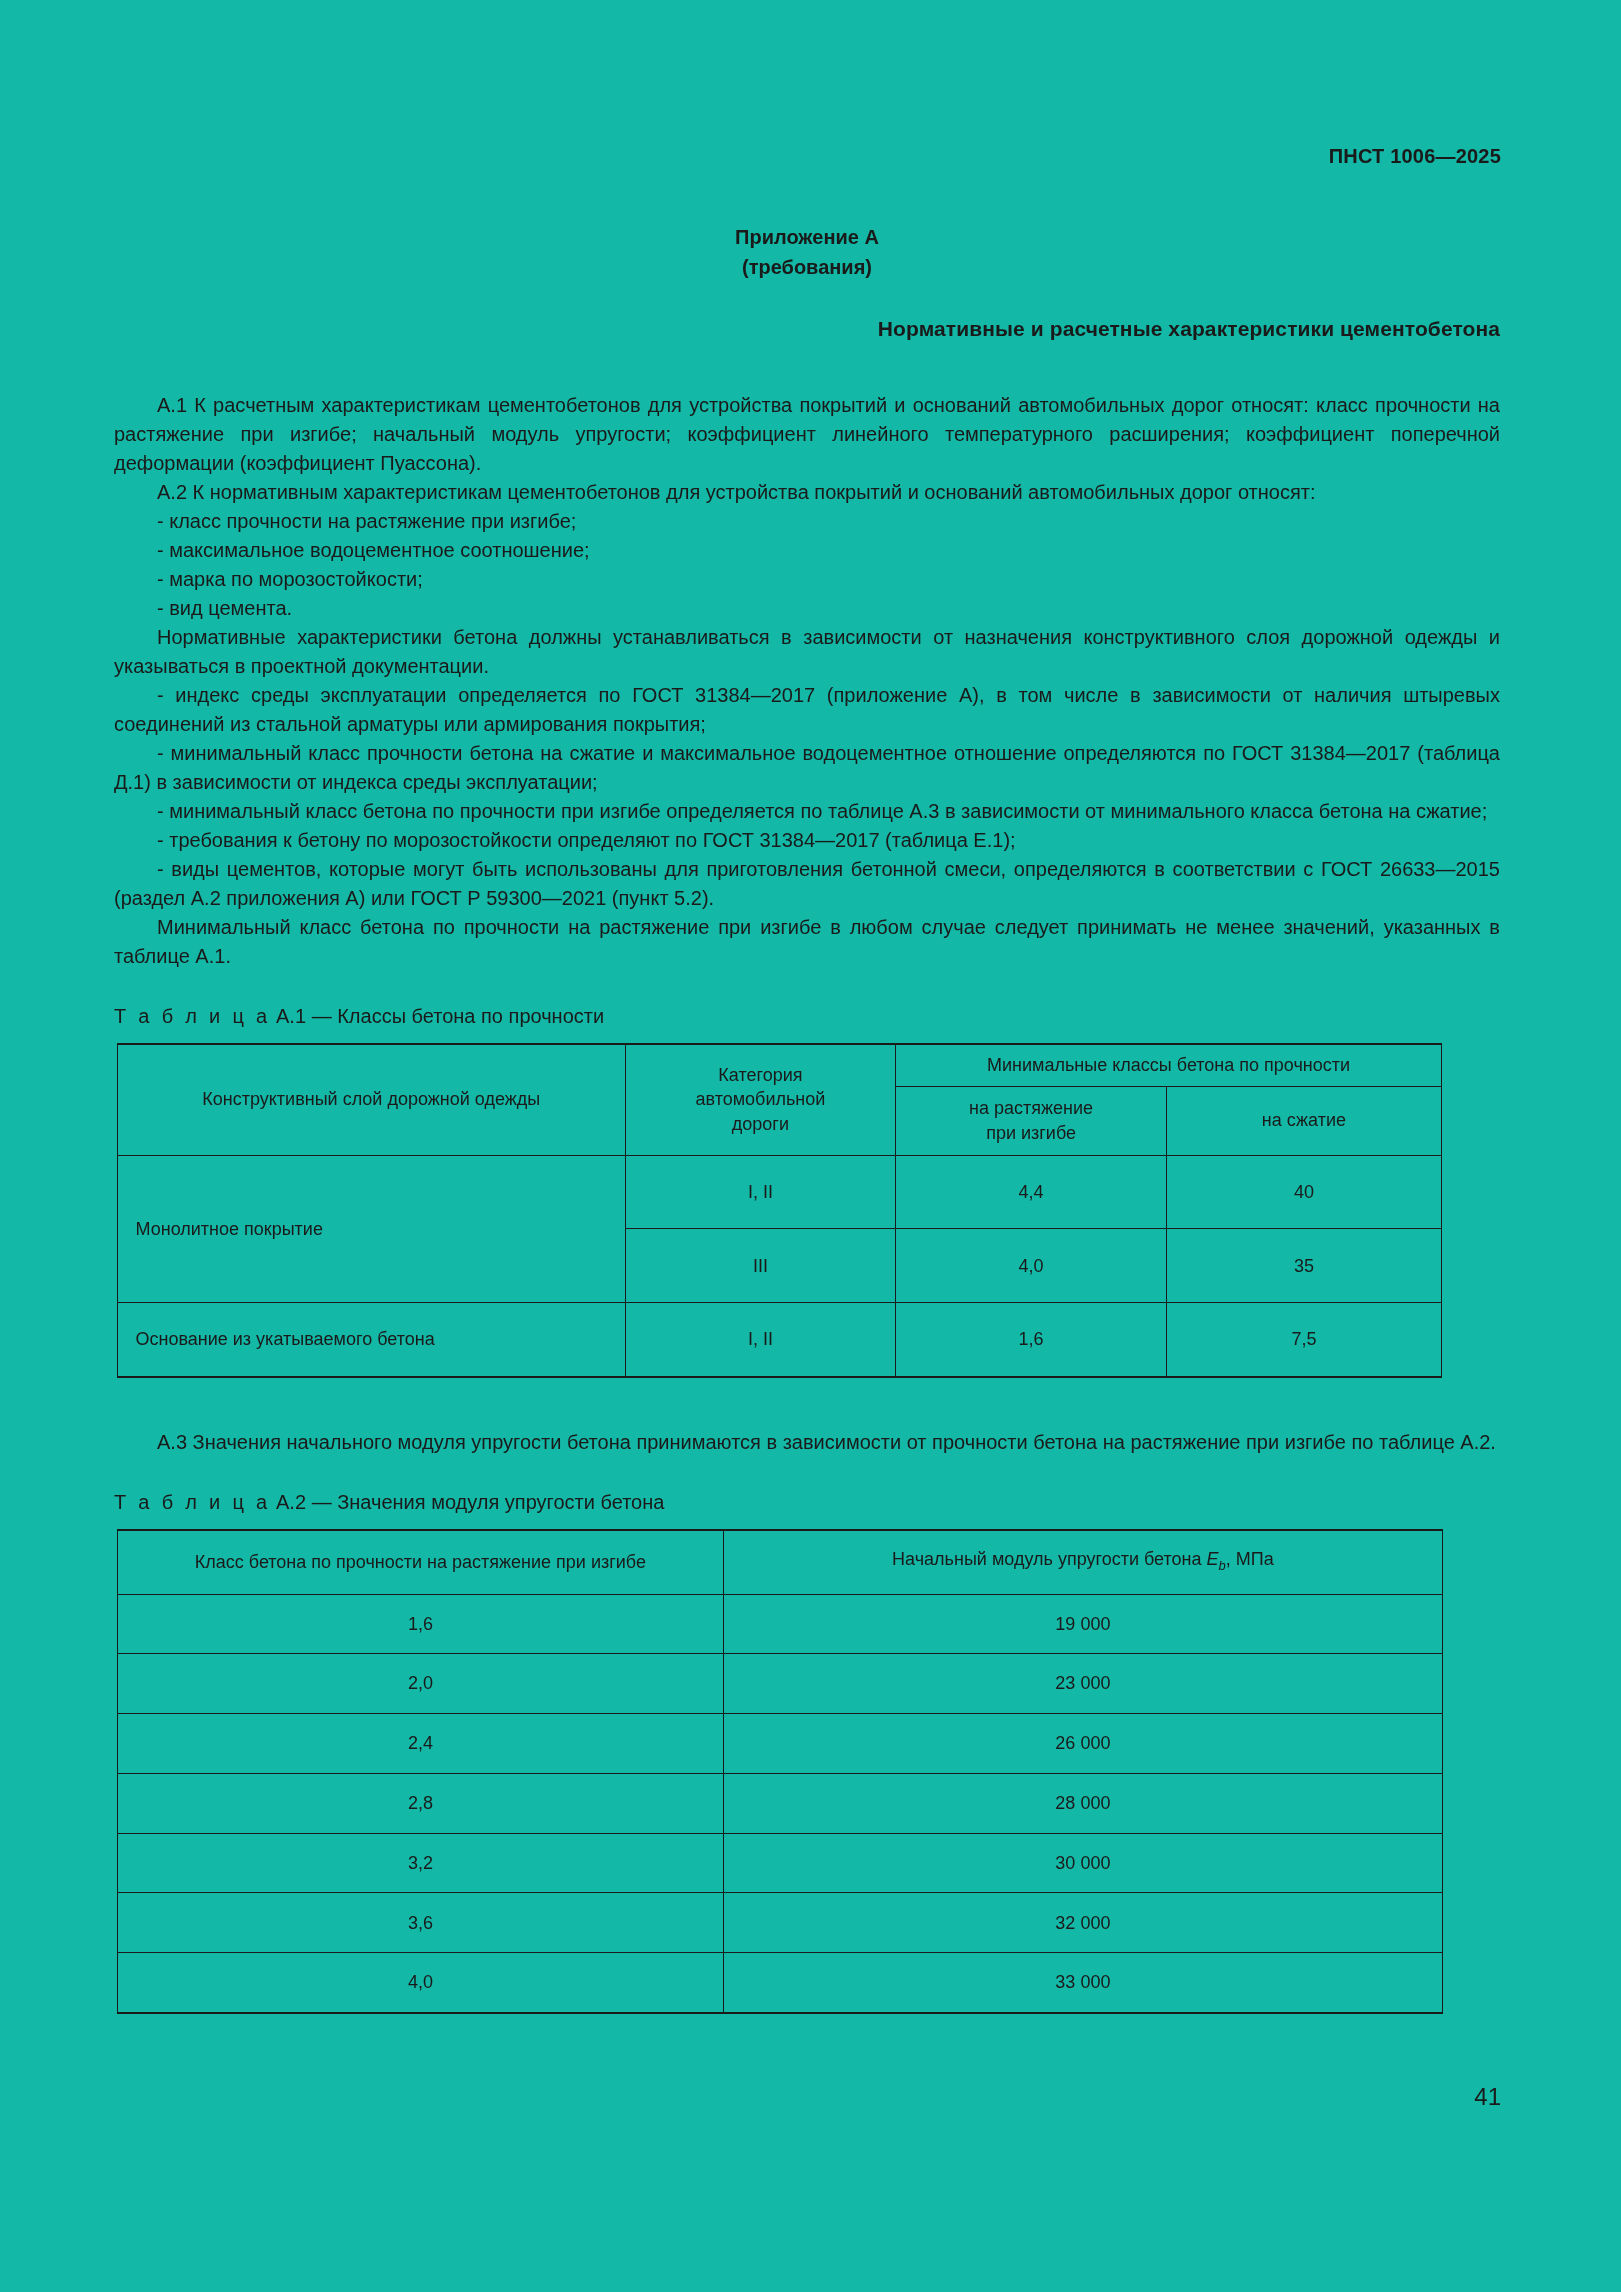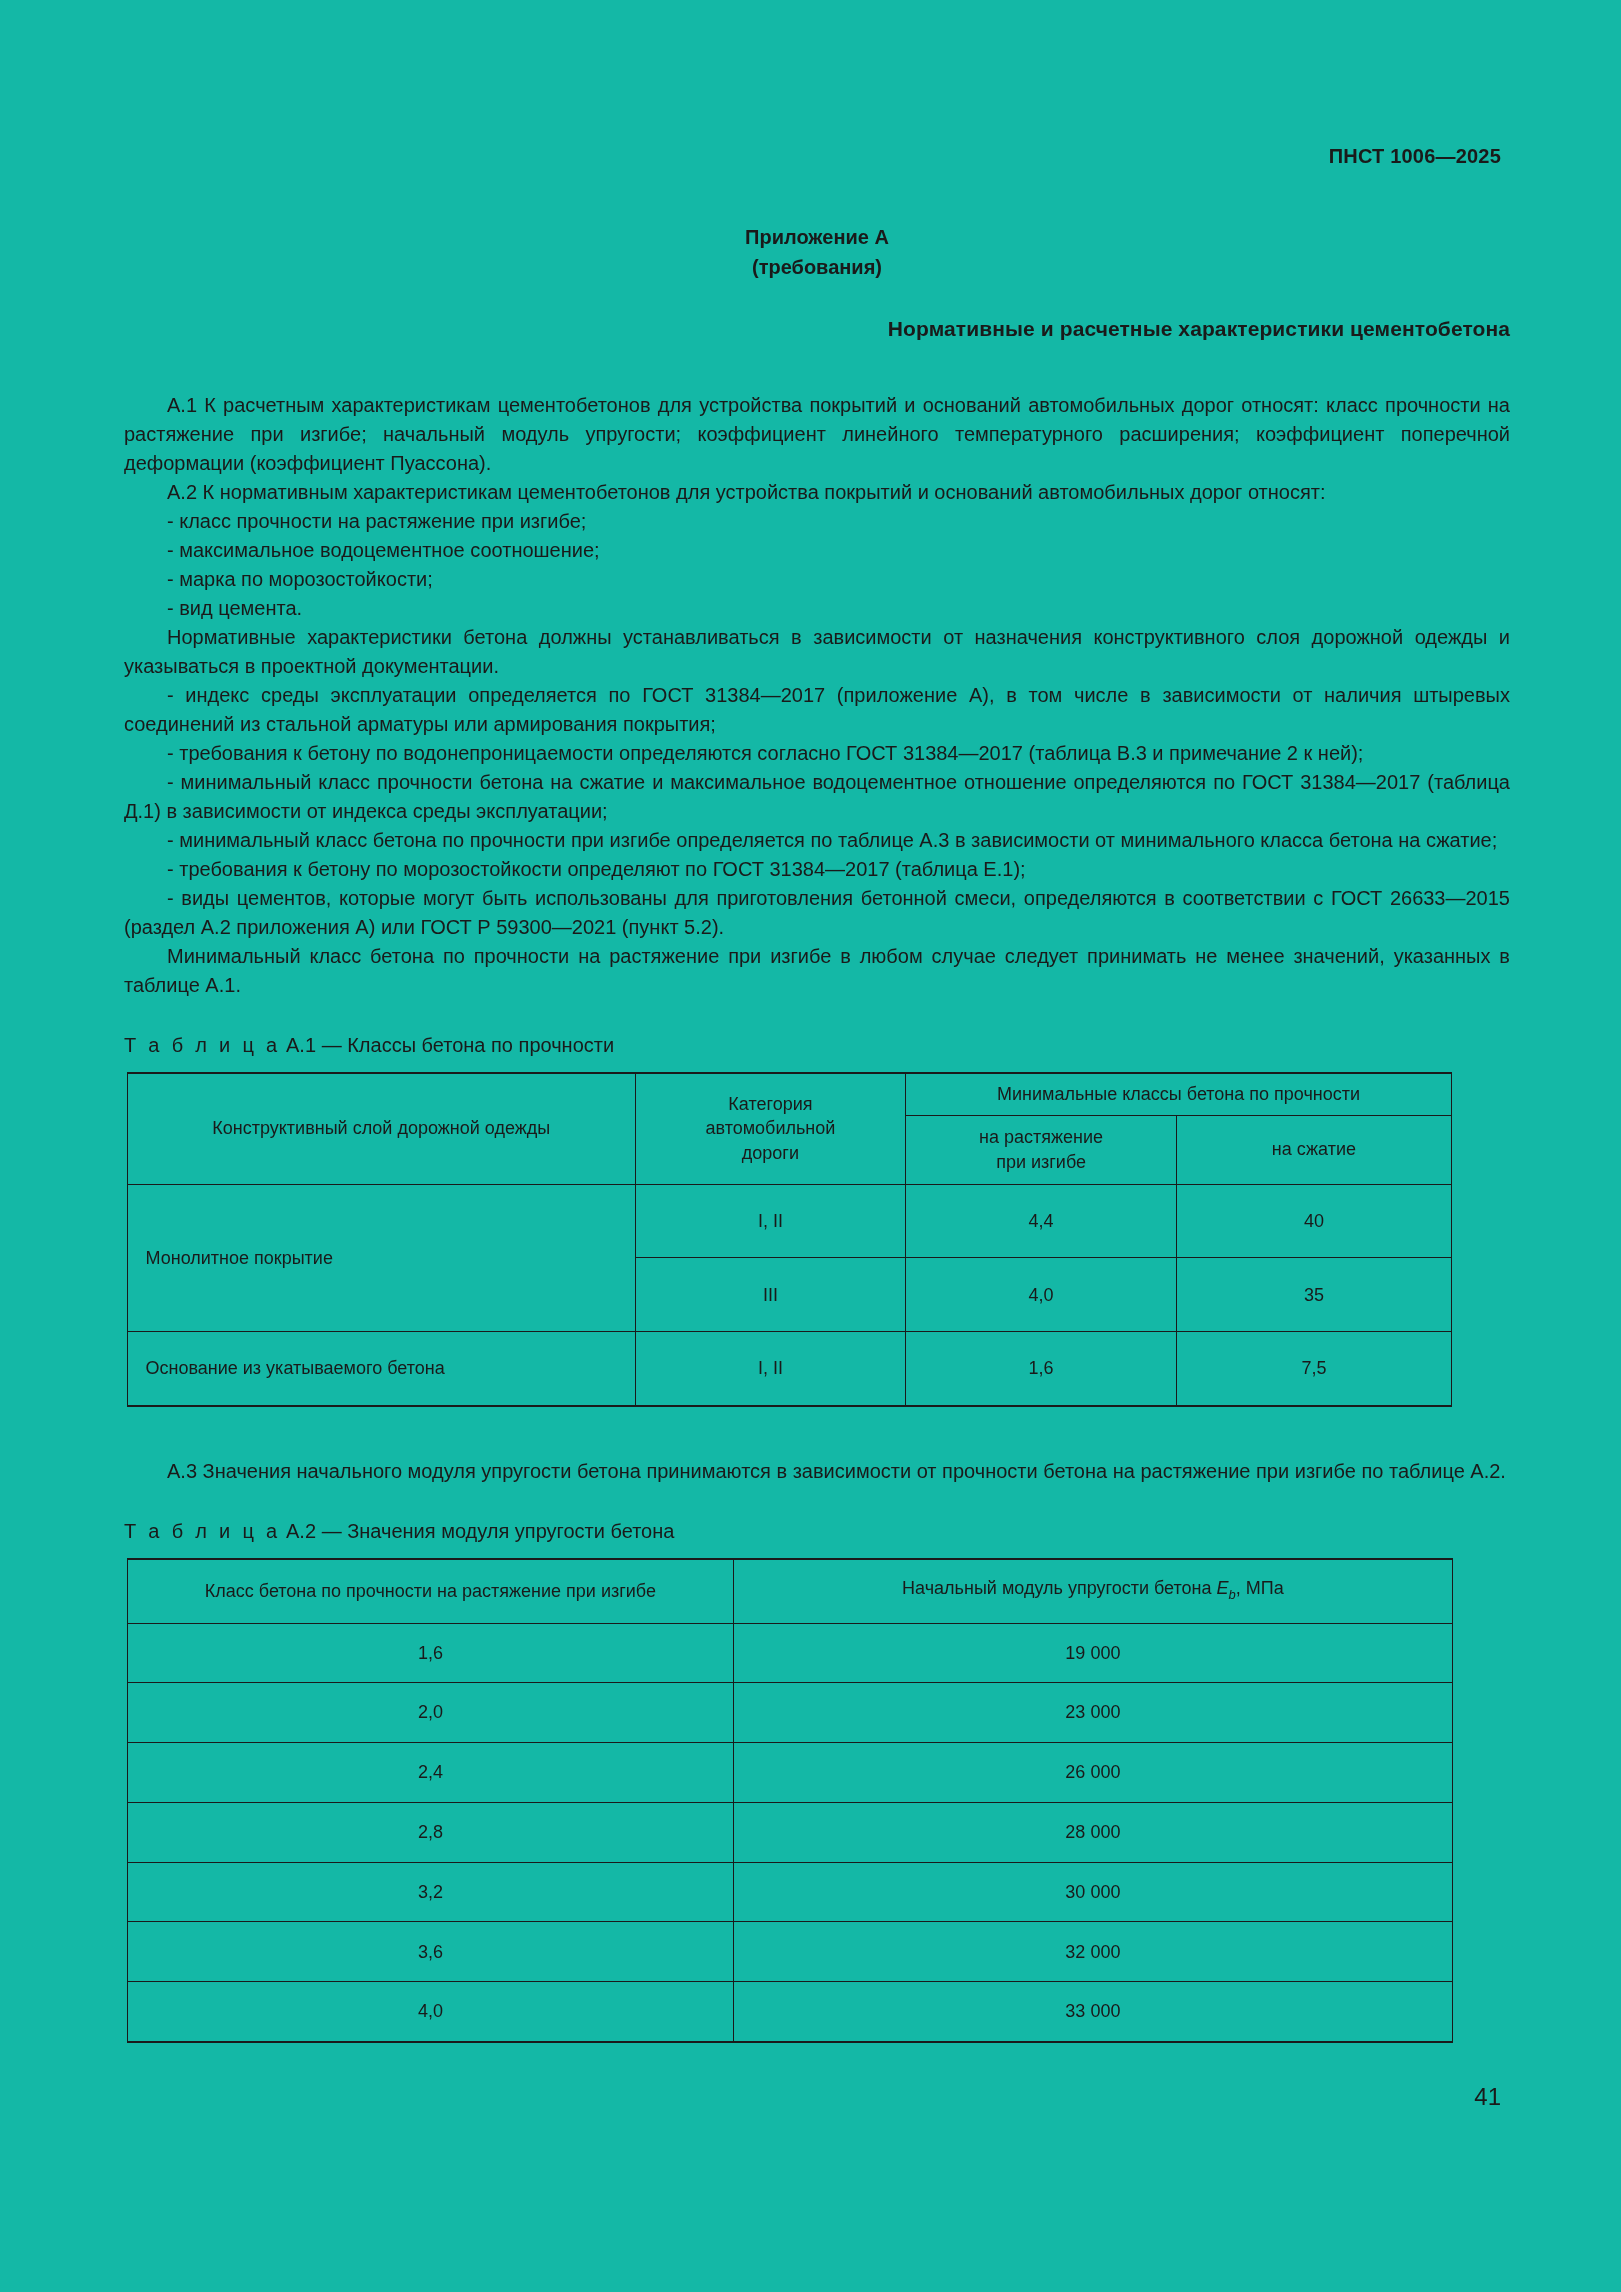--- a/index.html
+++ b/index.html
@@ -29,21 +29,21 @@
     right: 120px;
     font-size: 20px;
     font-weight: bold;
     letter-spacing: 0.2px;
     white-space: nowrap;
   }
 
   
   .content {
     position: absolute;
-    left: 124px;
+    left: 114px;
     top: 222px;
     width: 1386px;
   }
 
   .annex-head {
     text-align: center;
     font-size: 20px;
     font-weight: bold;
     line-height: 30px;
   }
@@ -182,21 +182,20 @@
 
       <p class="para dash-item">- класс прочности на растяжение при изгибе;</p>
       <p class="para dash-item">- максимальное водоцементное соотношение;</p>
       <p class="para dash-item">- марка по морозостойкости;</p>
       <p class="para dash-item">- вид цемента.</p>
 
       <p class="para"><span class="indent"></span><span>Нормативные характеристики бетона должны устанавливаться в зависимости от назначения конструктивного слоя дорожной одежды и указываться в проектной документации.</span></p>
 
 
       <p class="para"><span class="indent"></span><span>- индекс среды эксплуатации определяется по ГОСТ 31384—2017 (приложение А), в том числе в зависимости от наличия штыревых соединений из стальной арматуры или армирования покрытия;</span></p>
-      <p class="para"><span class="indent"></span><span>- требования к бетону по водонепроницаемости определяются согласно ГОСТ 31384—2017 (таблица В.3 и примечание 2 к ней);</span></p>
       <p class="para"><span class="indent"></span><span>- минимальный класс прочности бетона на сжатие и максимальное водоцементное отношение определяются по ГОСТ 31384—2017 (таблица Д.1) в зависимости от индекса среды эксплуатации;</span></p>
       <p class="para"><span class="indent"></span><span>- минимальный класс бетона по прочности при изгибе определяется по таблице А.3 в зависимости от минимального класса бетона на сжатие;</span></p>
       <p class="para"><span class="indent"></span><span>- требования к бетону по морозостойкости определяют по ГОСТ 31384—2017 (таблица Е.1);</span></p>
       <p class="para"><span class="indent"></span><span>- виды цементов, которые могут быть использованы для приготовления бетонной смеси, определяются в соответствии с ГОСТ 26633—2015 (раздел А.2 приложения А) или ГОСТ Р 59300—2021 (пункт 5.2).</span></p>
 
       <p class="para"><span class="indent"></span><span>Минимальный класс бетона по прочности на растяжение при изгибе в любом случае следует принимать не менее значений, указанных в таблице А.1.</span></p>
 
     </div>
 
     <div class="table-caption">

